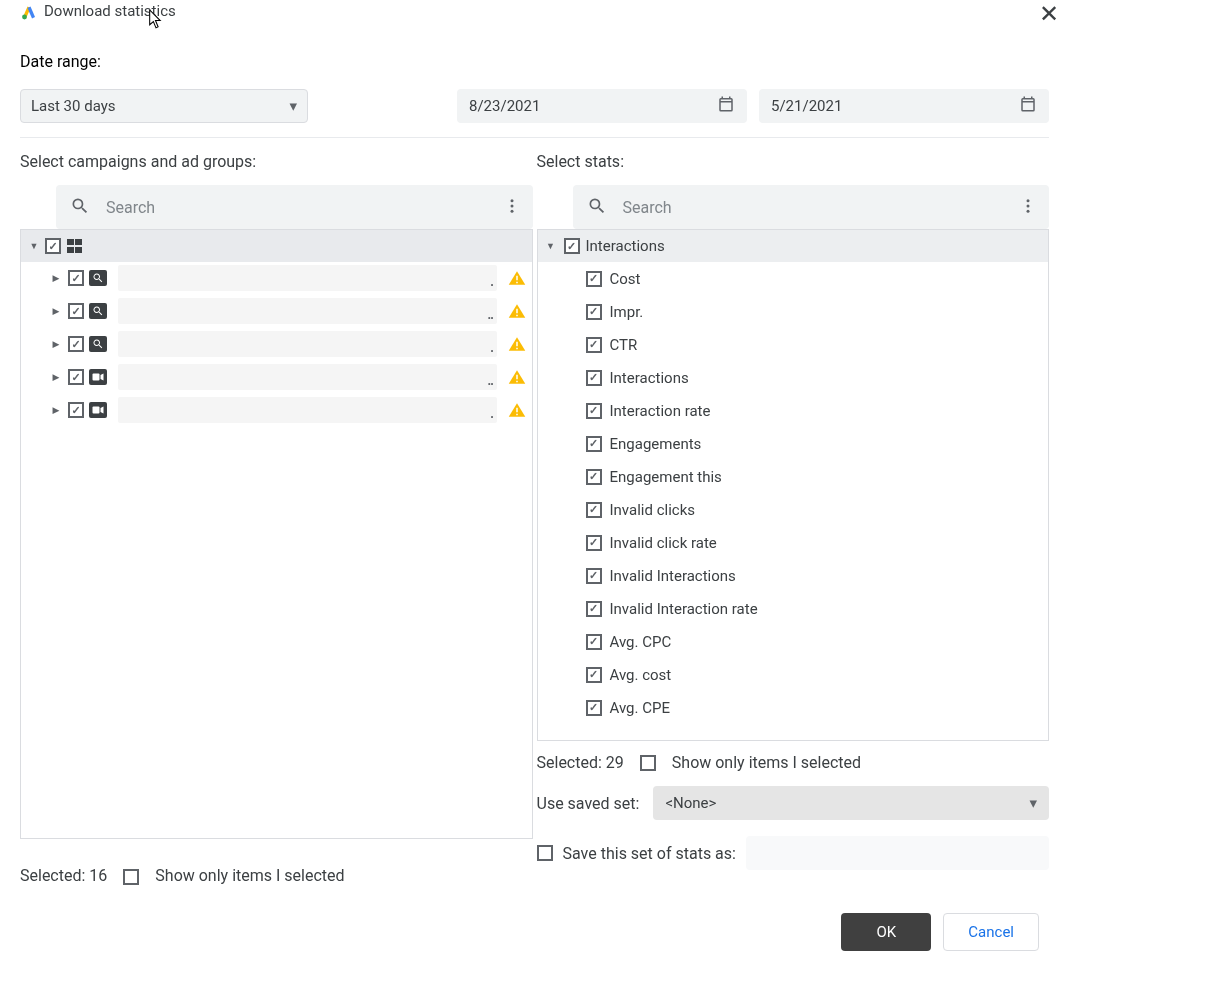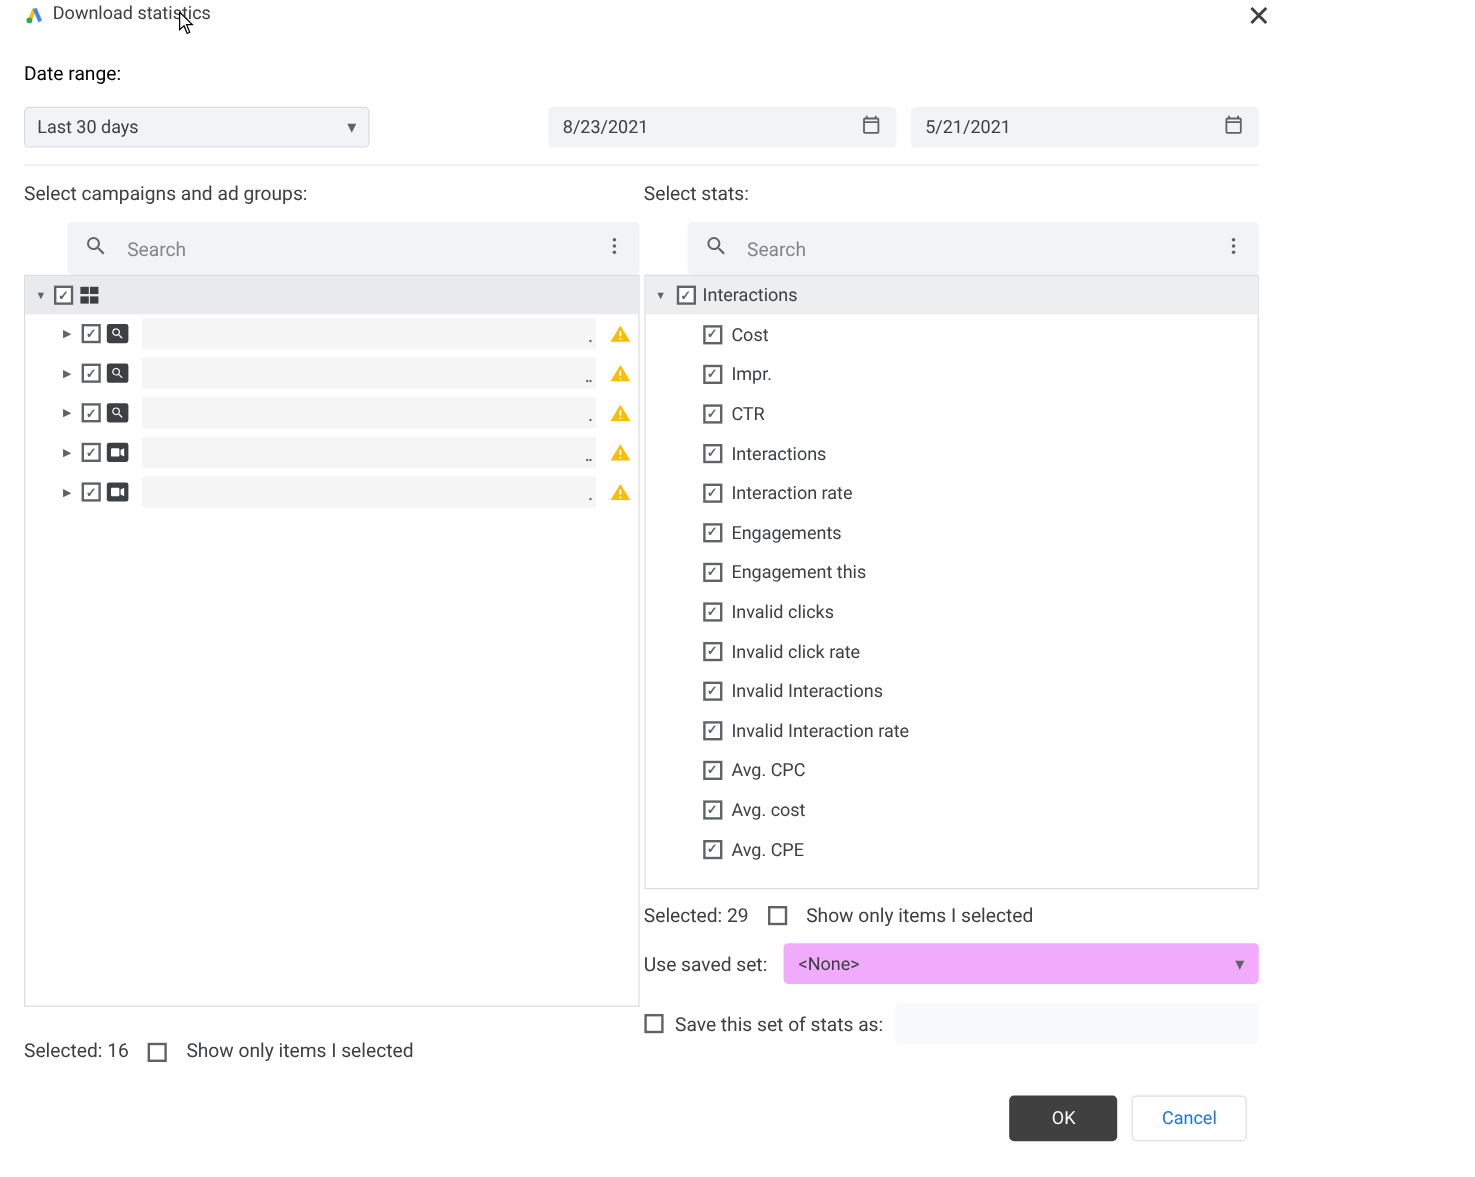--- a/index.html
+++ b/index.html
@@ -48,21 +48,21 @@
 .stats-box { border: 1px solid #dadce0; height: 512px; overflow-y: scroll; position: relative; }
 .stats-box::-webkit-scrollbar { width: 16px; }
 .stats-box::-webkit-scrollbar-track { background: #f1f3f4; }
 .stats-box::-webkit-scrollbar-thumb { background: #c1c1c1; }
 .stat-group { display: flex; align-items: center; height: 32px; background: #eceef0; padding-left: 6px; gap: 6px; font-size: 15px; }
 .stat-row { display: flex; align-items: center; height: 33px; padding-left: 48px; gap: 8px; font-size: 15px; }
 
 .below-tree { margin-top: 27px; display: flex; align-items: flex-end; gap: 16px; font-size: 16px; }
 .below-stats { margin-top: 12px; display: flex; align-items: center; gap: 16px; font-size: 16px; }
 .saved-row { display: flex; align-items: center; gap: 14px; margin-top: 14px; }
-.saved-drop { flex: 1; height: 34px; background: #f0abfc; border-radius: 4px; display: flex; align-items: center; padding: 4px 12px; font-size: 15px; }
+.saved-drop { flex: 1; height: 34px; background: #e5e5e5; border-radius: 4px; display: flex; align-items: center; padding: 4px 12px; font-size: 15px; }
 .saved-drop .caret { margin-left: auto; color: #5f6368; }
 .save-as-row { display: flex; align-items: center; gap: 10px; margin-top: 16px; }
 .save-as-input { flex: 1; height: 34px; background: #f8f9fa; border: none; border-radius: 4px; padding: 0 10px; }
 
 .footer { position: absolute; bottom: 30px; right: 30px; display: flex; gap: 12px; }
 .btn { height: 38px; padding: 0 24px; border-radius: 4px; font-size: 15px; cursor: pointer; display: flex; align-items: center; justify-content: center; min-width: 90px; }
 .btn-primary { background: #404040; color: #fff; border: none; }
 .btn-secondary { background: #fff; color: #1a73e8; border: 1px solid #dadce0; }
 .chk.unchecked { background: #fff; }
 </style>

